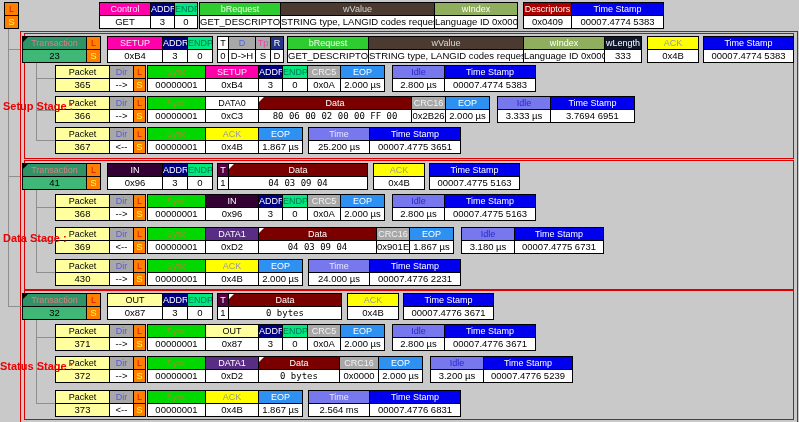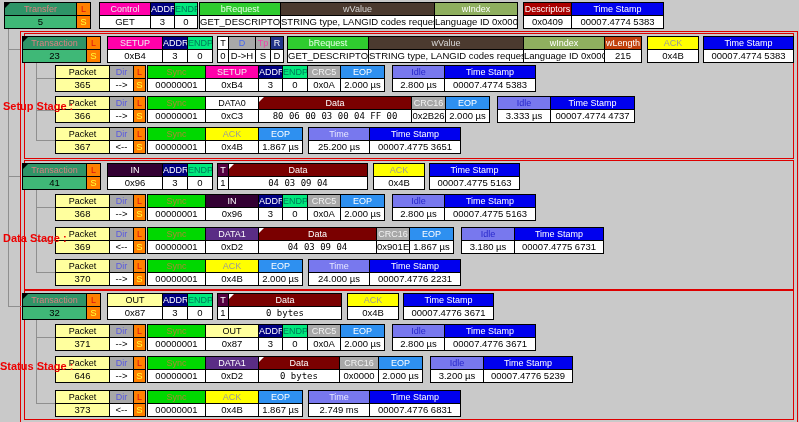--- a/index.html
+++ b/index.html
@@ -42,24 +42,20 @@
     <div class="tline" style="left: 36px; top: 240px; width: 19px; height: 1px;"></div>
     <div class="tline" style="left: 36px; top: 272px; width: 19px; height: 1px;"></div>
     <div class="tline" style="left: 36px; top: 320px; width: 1px; height: 83px;"></div>
     <div class="tline" style="left: 36px; top: 337px; width: 19px; height: 1px;"></div>
     <div class="tline" style="left: 36px; top: 369px; width: 19px; height: 1px;"></div>
     <div class="tline" style="left: 36px; top: 403px; width: 19px; height: 1px;"></div>
     <div class="stage-label" style="left: 3px; top: 100px;">Setup Stage :</div>
     <div class="stage-label" style="left: 3px; top: 232px;">Data Stage :</div>
     <div class="stage-label" style="left: 0px; top: 360px;">Status Stage :</div>
     <div class="tgroup" style="left: 4px; top: 2px;">
-      <div class="tcell" style="width: 71px;">
-        <div class="hd" style="background: rgb(46, 148, 103); color: rgb(216, 128, 128);">Transfer<div class="corner-b"></div></div>
-        <div class="vl" style="background: rgb(63, 184, 119); color: rgb(0, 0, 0);">5</div>
-      </div>
       <div class="tcell" style="width: 13px;">
         <div class="hd" style="background: rgb(255, 128, 0); color: rgb(221, 17, 17);">L</div>
         <div class="vl" style="background: rgb(255, 128, 0); color: rgb(255, 255, 51);">S</div>
       </div>
     </div>
     <div class="tgroup" style="left: 99px; top: 2px;">
       <div class="tcell" style="width: 50px;">
         <div class="hd" style="background: rgb(255, 0, 170); color: rgb(238, 238, 238);">Control</div>
         <div class="vl">GET</div>
       </div>
@@ -145,22 +141,22 @@
       </div>
       <div class="tcell" style="width: 154px;">
         <div class="hd" style="background: rgb(75, 58, 47); color: rgb(216, 216, 216);">wValue</div>
         <div class="vl">STRING type, LANGID codes requested</div>
       </div>
       <div class="tcell" style="width: 80px;">
         <div class="hd" style="background: rgb(143, 175, 95); color: rgb(255, 255, 255);">wIndex</div>
         <div class="vl">Language ID 0x0000</div>
       </div>
       <div class="tcell" style="width: 36px;">
-        <div class="hd" style="background: #c2410c; color: rgb(255, 255, 255);">wLength</div>
-        <div class="vl">215</div>
+        <div class="hd" style="background: #0f172a; color: rgb(255, 255, 255);">wLength</div>
+        <div class="vl">333</div>
       </div>
     </div>
     <div class="tgroup" style="left: 647px; top: 36px;">
       <div class="tcell" style="width: 50px;">
         <div class="hd" style="background: rgb(255, 255, 0); color: rgb(153, 153, 153);">ACK</div>
         <div class="vl">0x4B</div>
       </div>
     </div>
     <div class="tgroup" style="left: 703px; top: 36px;">
       <div class="tcell" style="width: 89px;">
@@ -236,39 +232,39 @@
       <div class="tcell" style="width: 57px;">
         <div class="hd" style="background: rgb(0, 216, 0); color: rgb(170, 136, 51);">Sync</div>
         <div class="vl">00000001</div>
       </div>
       <div class="tcell" style="width: 52px;">
         <div class="hd" style="background: rgb(255, 255, 255); color: rgb(0, 0, 0);">DATA0</div>
         <div class="vl">0xC3</div>
       </div>
       <div class="tcell" style="width: 152px;">
         <div class="hd" style="background: rgb(122, 0, 0); color: rgb(255, 255, 255);">Data<div class="corner-w"></div></div>
-        <div class="vl mono">80 06 00 03 00 04 FF 00</div>
+        <div class="vl mono">80 06 00 02 00 00 FF 00</div>
       </div>
       <div class="tcell" style="width: 33px;">
         <div class="hd" style="background: rgb(168, 168, 168); color: rgb(242, 242, 242);">CRC16</div>
         <div class="vl">0x2B26</div>
       </div>
       <div class="tcell" style="width: 43px;">
         <div class="hd" style="background: rgb(46, 144, 240); color: rgb(255, 255, 255);">EOP</div>
         <div class="vl">2.000 µs</div>
       </div>
     </div>
     <div class="tgroup" style="left: 497px; top: 96px;">
       <div class="tcell" style="width: 52px;">
         <div class="hd" style="background: rgb(120, 120, 238); color: rgb(40, 40, 204);">Idle</div>
         <div class="vl">3.333 µs</div>
       </div>
       <div class="tcell" style="width: 83px;">
         <div class="hd" style="background: rgb(0, 0, 238); color: rgb(255, 255, 255);">Time Stamp</div>
-        <div class="vl">00007.4774 4737</div>
+        <div class="vl">3.7694 6951</div>
       </div>
     </div>
     <div class="tgroup" style="left: 55px; top: 127px;">
       <div class="tcell" style="width: 53px;">
         <div class="hd" style="background: rgb(255, 255, 158); color: rgb(0, 0, 0);">Packet</div>
         <div class="vl" style="background: rgb(255, 255, 158); color: rgb(0, 0, 0);">367</div>
       </div>
       <div class="tcell" style="width: 23px;">
         <div class="hd" style="background: rgb(168, 168, 168); color: rgb(88, 88, 224);">Dir</div>
         <div class="vl">&lt;--</div>
@@ -440,21 +436,21 @@
         <div class="vl">3.180 µs</div>
       </div>
       <div class="tcell" style="width: 88px;">
         <div class="hd" style="background: rgb(0, 0, 238); color: rgb(255, 255, 255);">Time Stamp</div>
         <div class="vl">00007.4775 6731</div>
       </div>
     </div>
     <div class="tgroup" style="left: 55px; top: 259px;">
       <div class="tcell" style="width: 53px;">
         <div class="hd" style="background: rgb(255, 255, 158); color: rgb(0, 0, 0);">Packet</div>
-        <div class="vl" style="background: rgb(255, 255, 158); color: rgb(0, 0, 0);">370</div>
+        <div class="vl" style="background: rgb(255, 255, 158); color: rgb(0, 0, 0);">430</div>
       </div>
       <div class="tcell" style="width: 23px;">
         <div class="hd" style="background: rgb(168, 168, 168); color: rgb(88, 88, 224);">Dir</div>
         <div class="vl">--&gt;</div>
       </div>
       <div class="tcell" style="width: 11px;">
         <div class="hd" style="background: rgb(255, 128, 0); color: rgb(221, 17, 17);">L</div>
         <div class="vl" style="background: rgb(255, 128, 0); color: rgb(255, 255, 51);">S</div>
       </div>
     </div>
@@ -574,21 +570,21 @@
         <div class="vl">2.800 µs</div>
       </div>
       <div class="tcell" style="width: 90px;">
         <div class="hd" style="background: rgb(0, 0, 238); color: rgb(255, 255, 255);">Time Stamp</div>
         <div class="vl">00007.4776 3671</div>
       </div>
     </div>
     <div class="tgroup" style="left: 55px; top: 356px;">
       <div class="tcell" style="width: 53px;">
         <div class="hd" style="background: rgb(255, 255, 158); color: rgb(0, 0, 0);">Packet</div>
-        <div class="vl" style="background: rgb(255, 255, 158); color: rgb(0, 0, 0);">646</div>
+        <div class="vl" style="background: rgb(255, 255, 158); color: rgb(0, 0, 0);">372</div>
       </div>
       <div class="tcell" style="width: 23px;">
         <div class="hd" style="background: rgb(168, 168, 168); color: rgb(88, 88, 224);">Dir</div>
         <div class="vl">--&gt;</div>
       </div>
       <div class="tcell" style="width: 11px;">
         <div class="hd" style="background: rgb(255, 128, 0); color: rgb(221, 17, 17);">L</div>
         <div class="vl" style="background: rgb(255, 128, 0); color: rgb(255, 255, 51);">S</div>
       </div>
     </div>
@@ -648,20 +644,20 @@
         <div class="vl">0x4B</div>
       </div>
       <div class="tcell" style="width: 43px;">
         <div class="hd" style="background: rgb(46, 144, 240); color: rgb(255, 255, 255);">EOP</div>
         <div class="vl">1.867 µs</div>
       </div>
     </div>
     <div class="tgroup" style="left: 308px; top: 390px;">
       <div class="tcell" style="width: 60px;">
         <div class="hd" style="background: rgb(120, 120, 238); color: rgb(232, 232, 255);">Time</div>
-        <div class="vl">2.749 ms</div>
+        <div class="vl">2.564 ms</div>
       </div>
       <div class="tcell" style="width: 90px;">
         <div class="hd" style="background: rgb(0, 0, 238); color: rgb(255, 255, 255);">Time Stamp</div>
         <div class="vl">00007.4776 6831</div>
       </div>
     </div>
   </div>
 
 </body></html>

